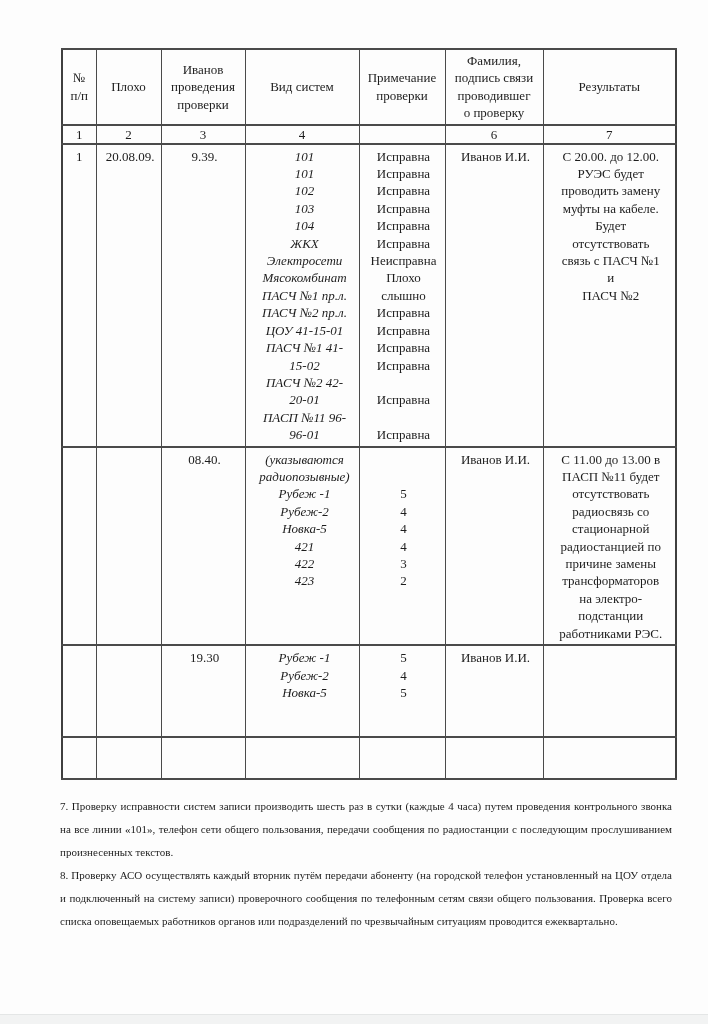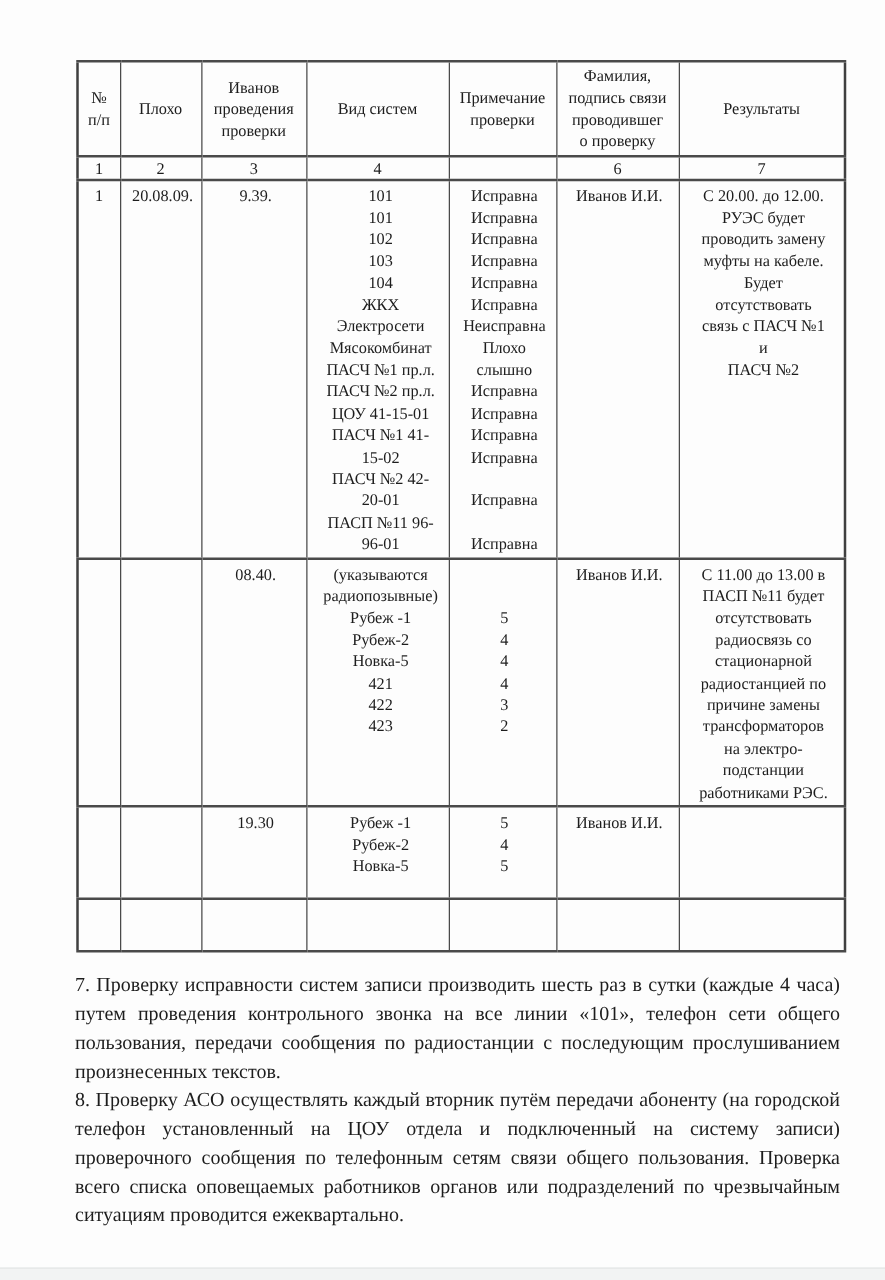--- a/index.html
+++ b/index.html
@@ -46,30 +46,30 @@
     height: 19px;
     padding: 0;
     line-height: 15px;
   }
   tr.data td {
     vertical-align: top;
     text-align: center;
     padding: 3px 4px 2px 7px;
   }
   tr.data td.c-num { text-align: center; padding-left: 2px; padding-right: 2px; }
-  tr.data td.c-comm { padding-left: 9px; }
+  tr.data td.c-comm { padding-left: 9px; font-style: italic; }
   tr.r1 { height: 303px; }
   tr.r2 { height: 198px; margin-top: 32px; }
-  tr.r3 { height: 74px; }
+  tr.r3 { height: 92px; }
   tr.r4 { height: 42px; }
   .paras {
     width: 612px;
     margin: 15px 0 0 -1px;
     text-align: justify;
-    font-size: 16px;
+    font-size: 11px;
     line-height: 23px;
   }
   .paras p { margin: 0; }
   .bottom-strip {
     position: absolute;
     left: 0;
     bottom: 0;
     width: 708px;
     height: 9px;
     background: #f2f3f3;

